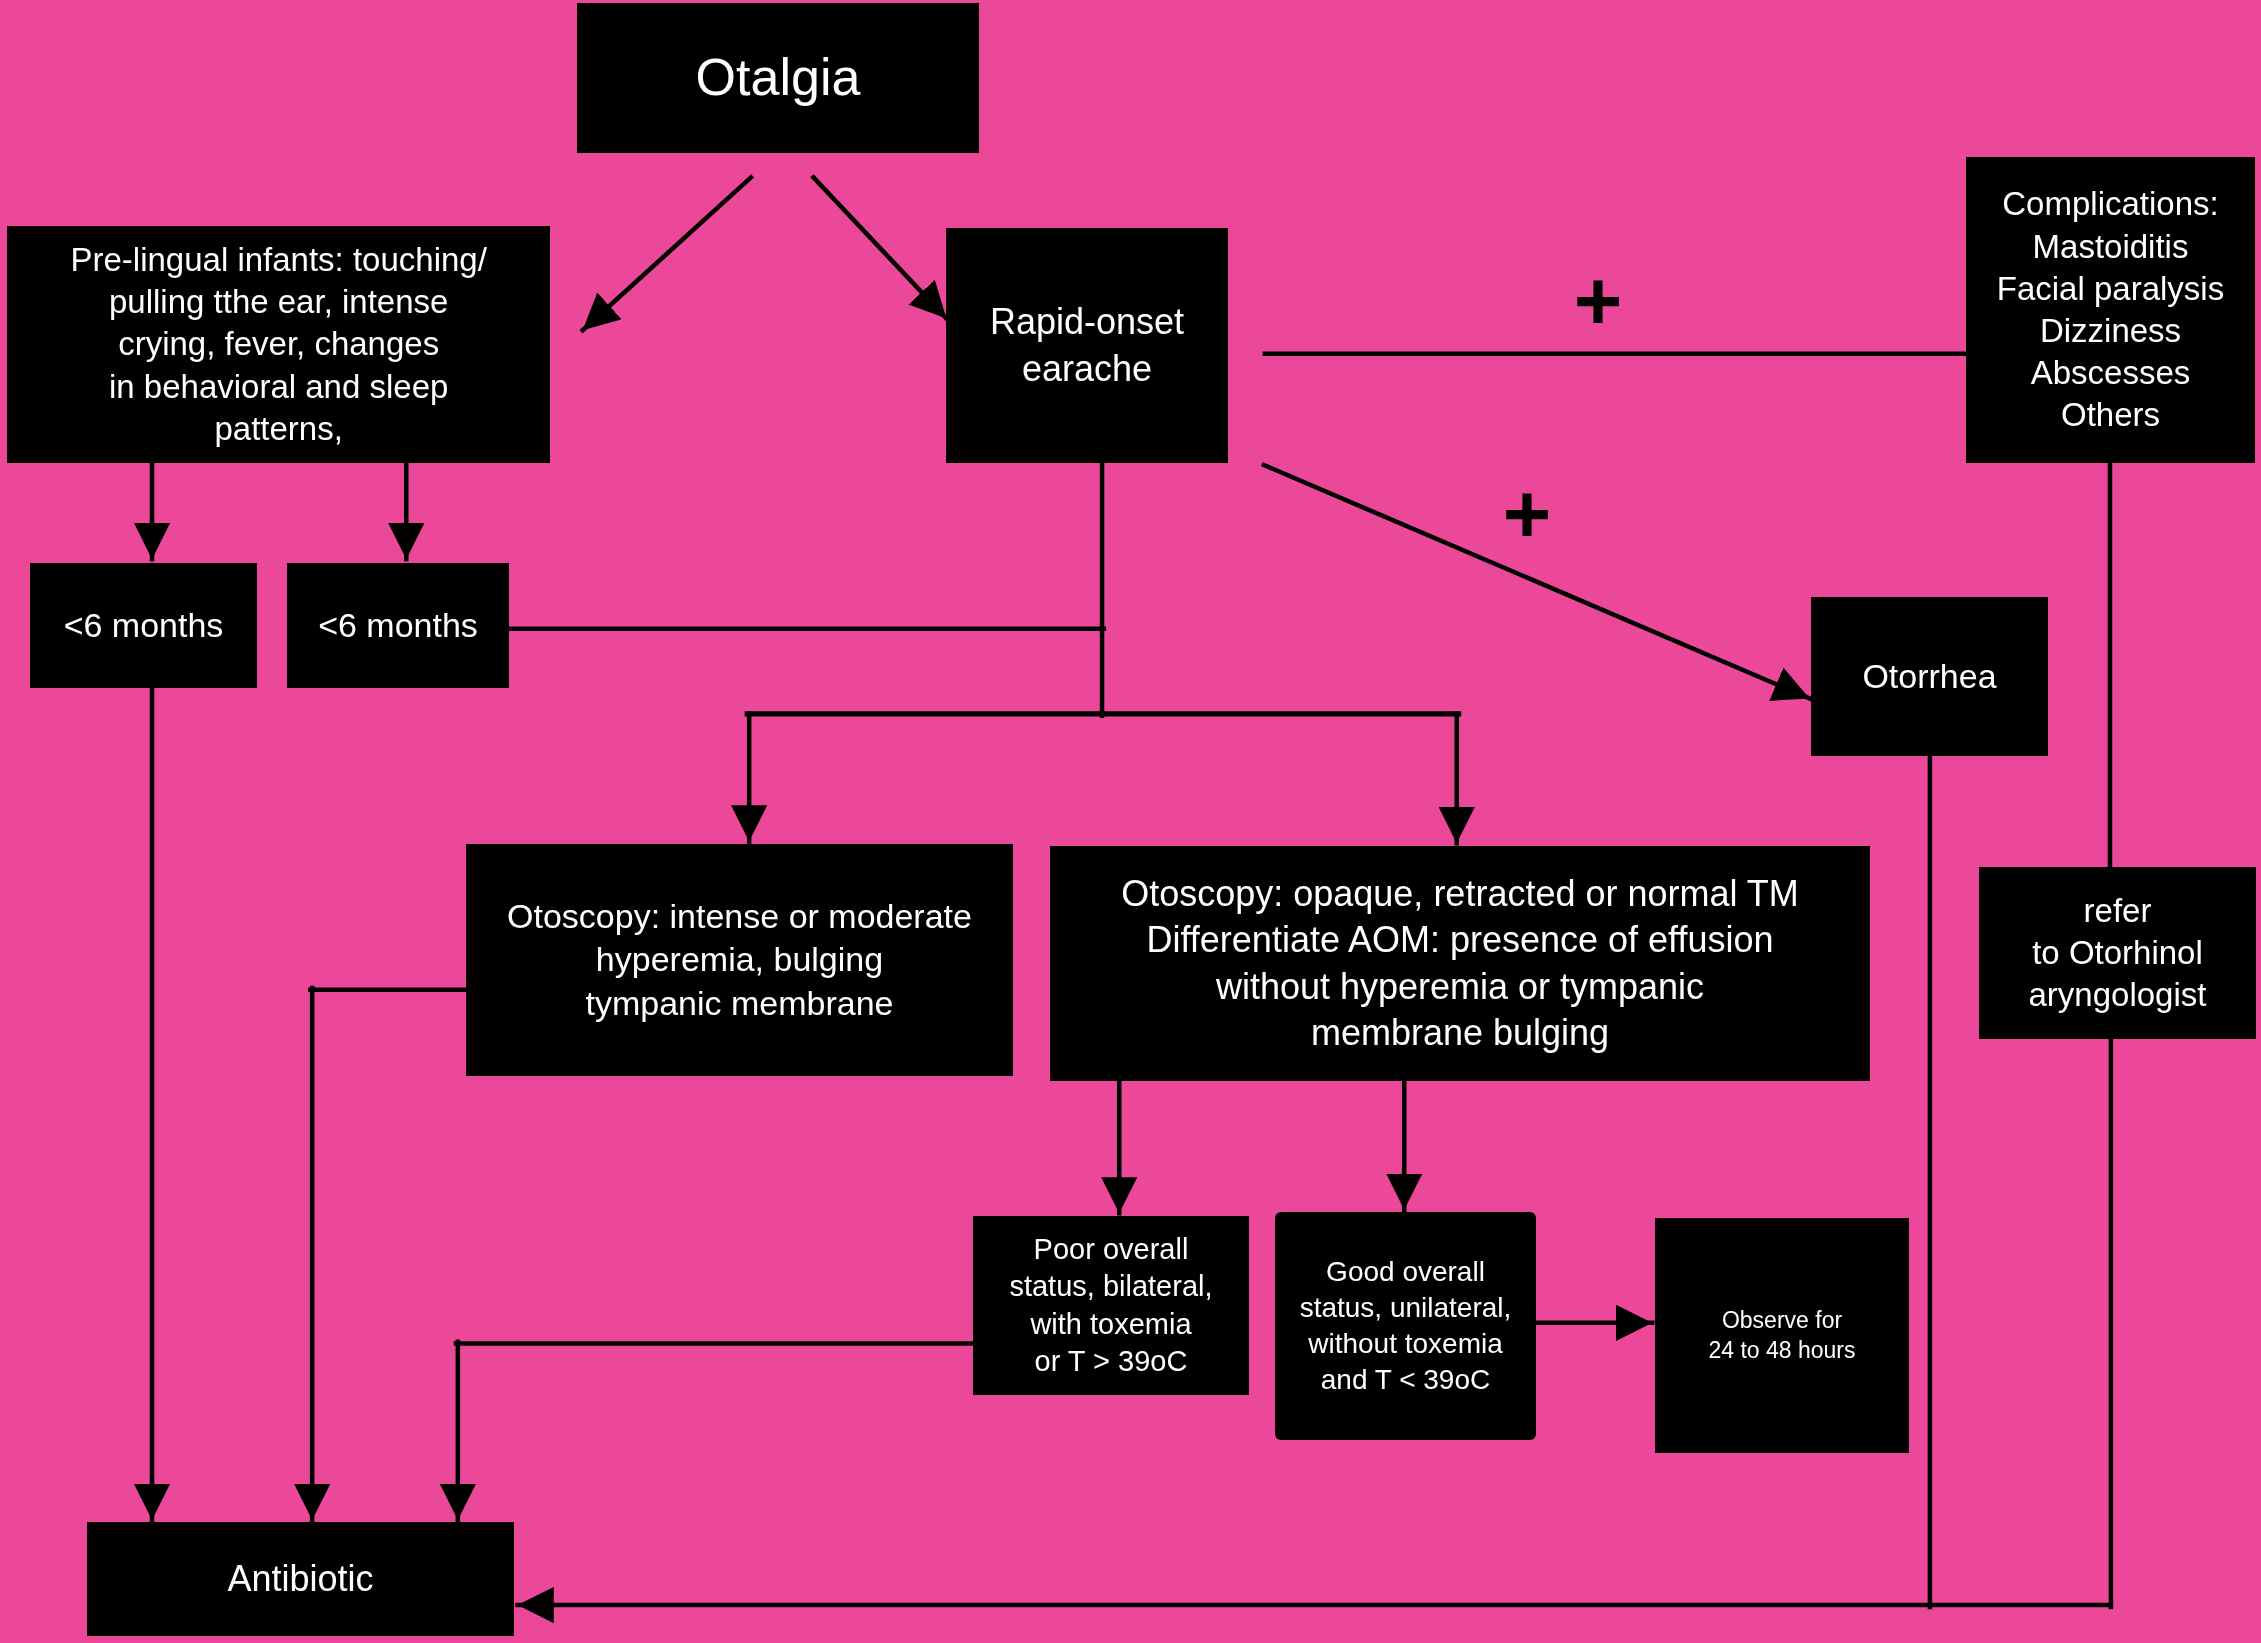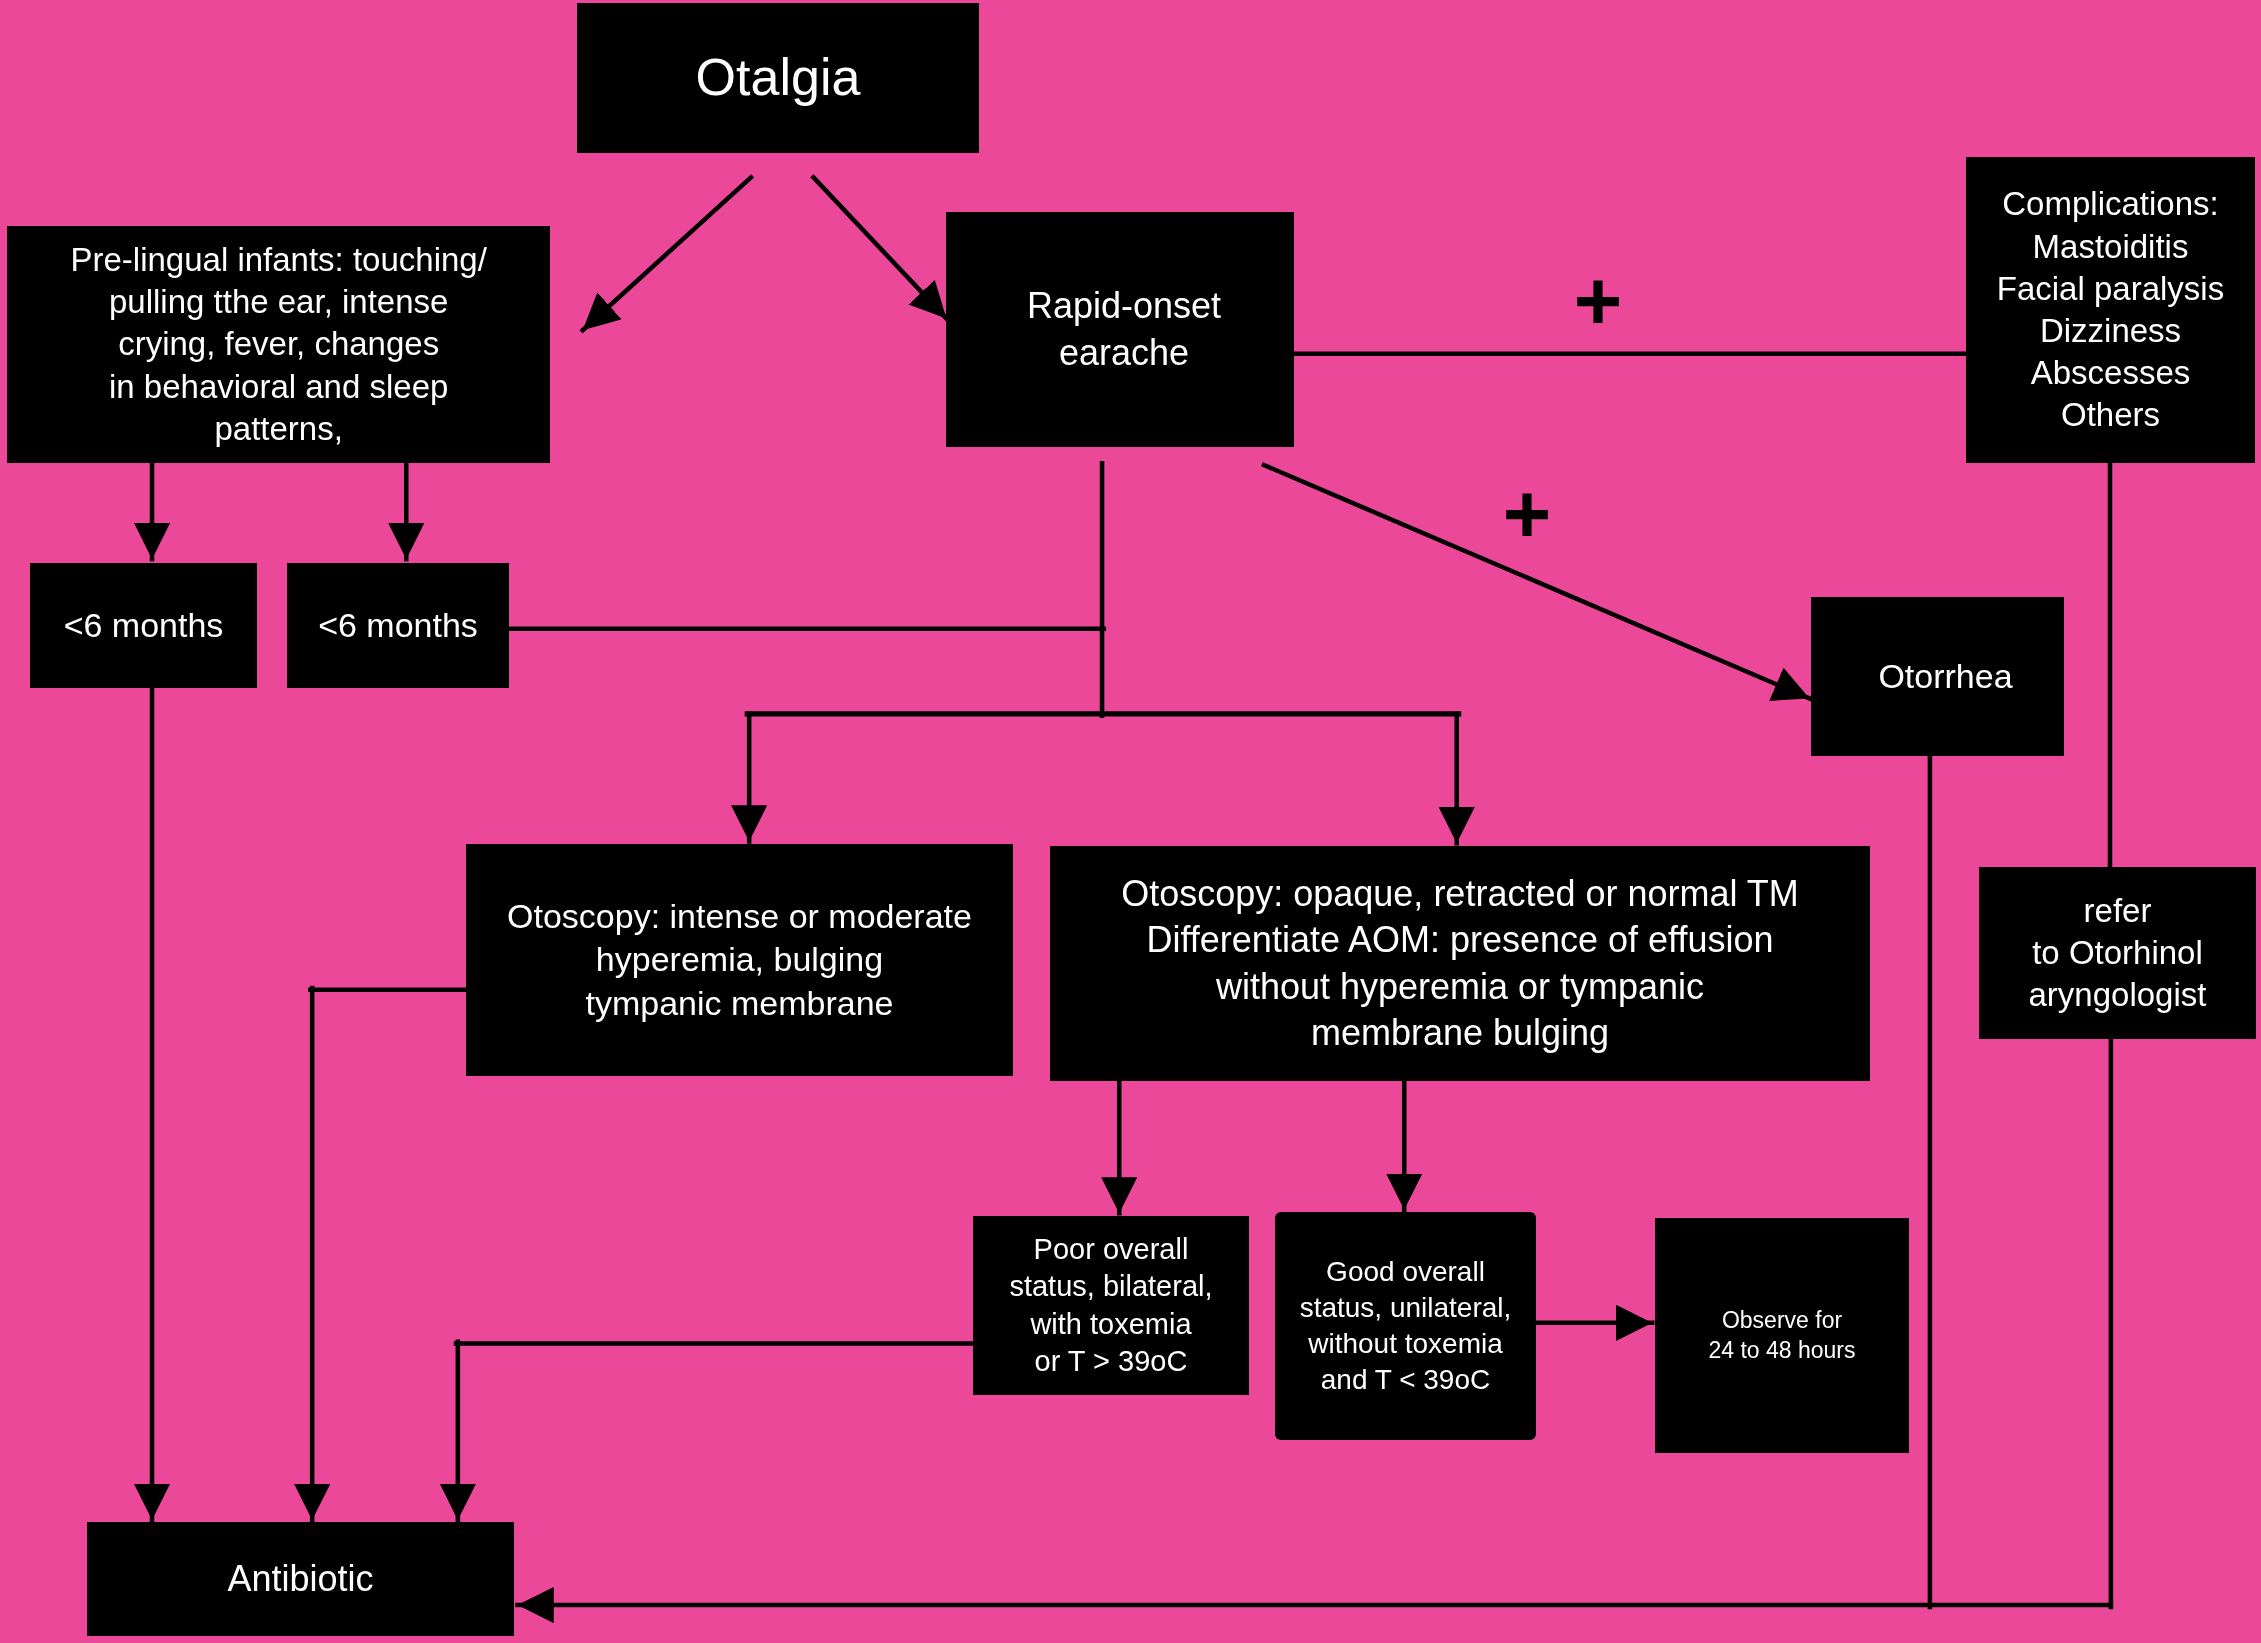--- a/index.html
+++ b/index.html
@@ -26,25 +26,25 @@
     position:absolute;
     width:100px;height:100px;
     display:flex;align-items:center;justify-content:center;
     color:#000000;
     font-size:83px;font-weight:700;
     line-height:1;
   }
   
   .n-otalgia      {left:577px;  top:2.7px;    width:402px; height:150px; font-size:52px;}
   .n-prelingual   {left:7.2px;    top:226px;  width:543px; height:237px; font-size:33px;}
-  .n-rapid        {left:946px; top:212px;  width:340px; height:235px; font-size:36px;padding-left:8px;}
+  .n-rapid        {left:946px; top:228px;  width:282px; height:235px; font-size:36px;}
   .n-complications{left:1966px; top:157px;  width:289px; height:306px; font-size:33px;}
   .n-m6a          {left:30px;   top:563px;  width:227px; height:125px; font-size:34px;}
   .n-m6b          {left:287px;  top:563px;  width:222px; height:125px; font-size:34px;}
-  .n-otorrhea     {left:1811px; top:597px;  width:237px; height:159px; font-size:34px;padding-left:16px;}
+  .n-otorrhea     {left:1811px; top:597px;  width:237px; height:159px; font-size:34px;}
   .n-otoleft      {left:466px;  top:844px;  width:547px; height:232px; font-size:34px;}
   .n-otoright     {left:1050px; top:846px;  width:820px; height:235px; font-size:36px;}
   .n-refer        {left:1979px; top:867px;  width:277px; height:172px; font-size:33px;}
   .n-poor         {left:973px; top:1216px; width:276px; height:179px; font-size:29px;}
   .n-good         {left:1275px; top:1212px; width:261px; height:228px; font-size:28px;border-radius:6px;}
   .n-observe      {left:1655px; top:1207px; width:254px; height:235px; font-size:23px;margin-top:11px;}
   .n-antibiotic   {left:87px;   top:1522px; width:427px; height:114px; font-size:36px;}
   .p-complications{left:1548px; top:251px;}
   .p-otorrhea     {left:1477px; top:464px;}
 </style>

